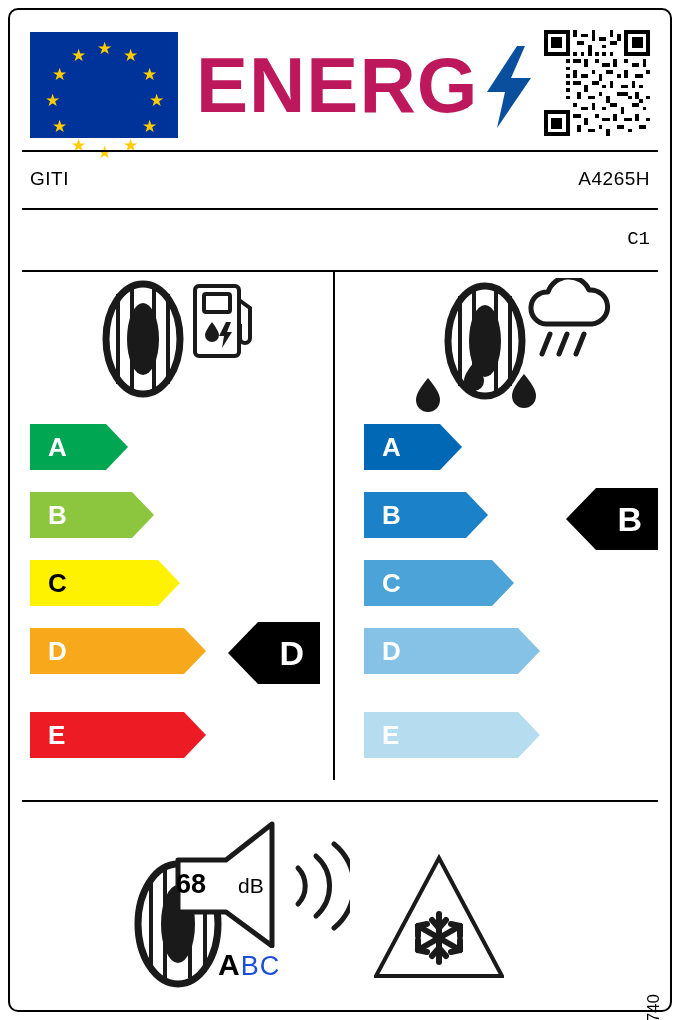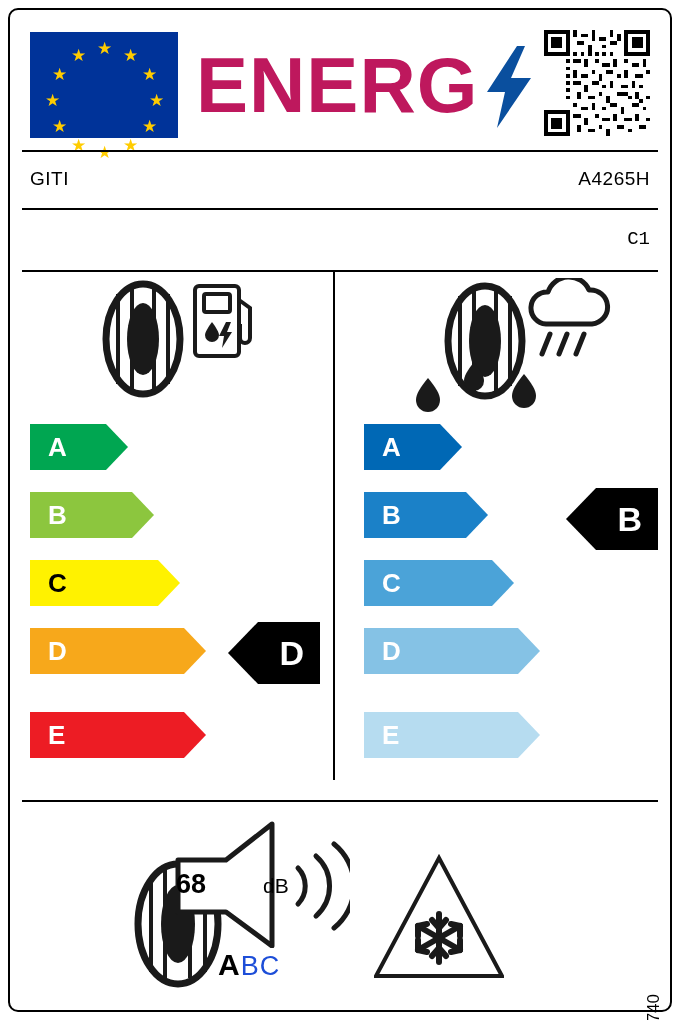--- a/index.html
+++ b/index.html
@@ -455,21 +455,21 @@
 
   <svg class="icon-wrap" style="left:288px; top:838px; width:62px; height:96px;" viewBox="0 0 62 96">
     <g fill="none" stroke="#1a1a1a" stroke-width="5" stroke-linecap="round">
       <path d="M10,30 a26,26 0 0 1 0,36"></path>
       <path d="M28,18 a40,40 0 0 1 0,60"></path>
       <path d="M46,6 a54,54 0 0 1 0,84"></path>
     </g>
   </svg>
 
   <div class="noise-db" style="left:176px; top:869px;">68</div>
-  <div class="noise-unit" style="left:238px; top:874px;margin-left:25px;">dB</div>
+  <div class="noise-unit" style="left:238px; top:874px;">dB</div>
   <div class="noise-class" style="left:218px; top:948px;">
     <b>A</b><span class="dim">BC</span>
   </div>
 
   <svg class="icon-wrap" style="left:374px; top:852px; width:130px; height:130px;" viewBox="0 0 130 130">
     <polygon points="65,6 128,124 2,124" fill="none" stroke="#1a1a1a" stroke-width="4"></polygon>
     <g stroke="#1a1a1a" stroke-width="6" stroke-linecap="round">
       <line x1="65" y1="62" x2="65" y2="110"></line>
       <line x1="44" y1="74" x2="86" y2="98"></line>
       <line x1="86" y1="74" x2="44" y2="98"></line>

